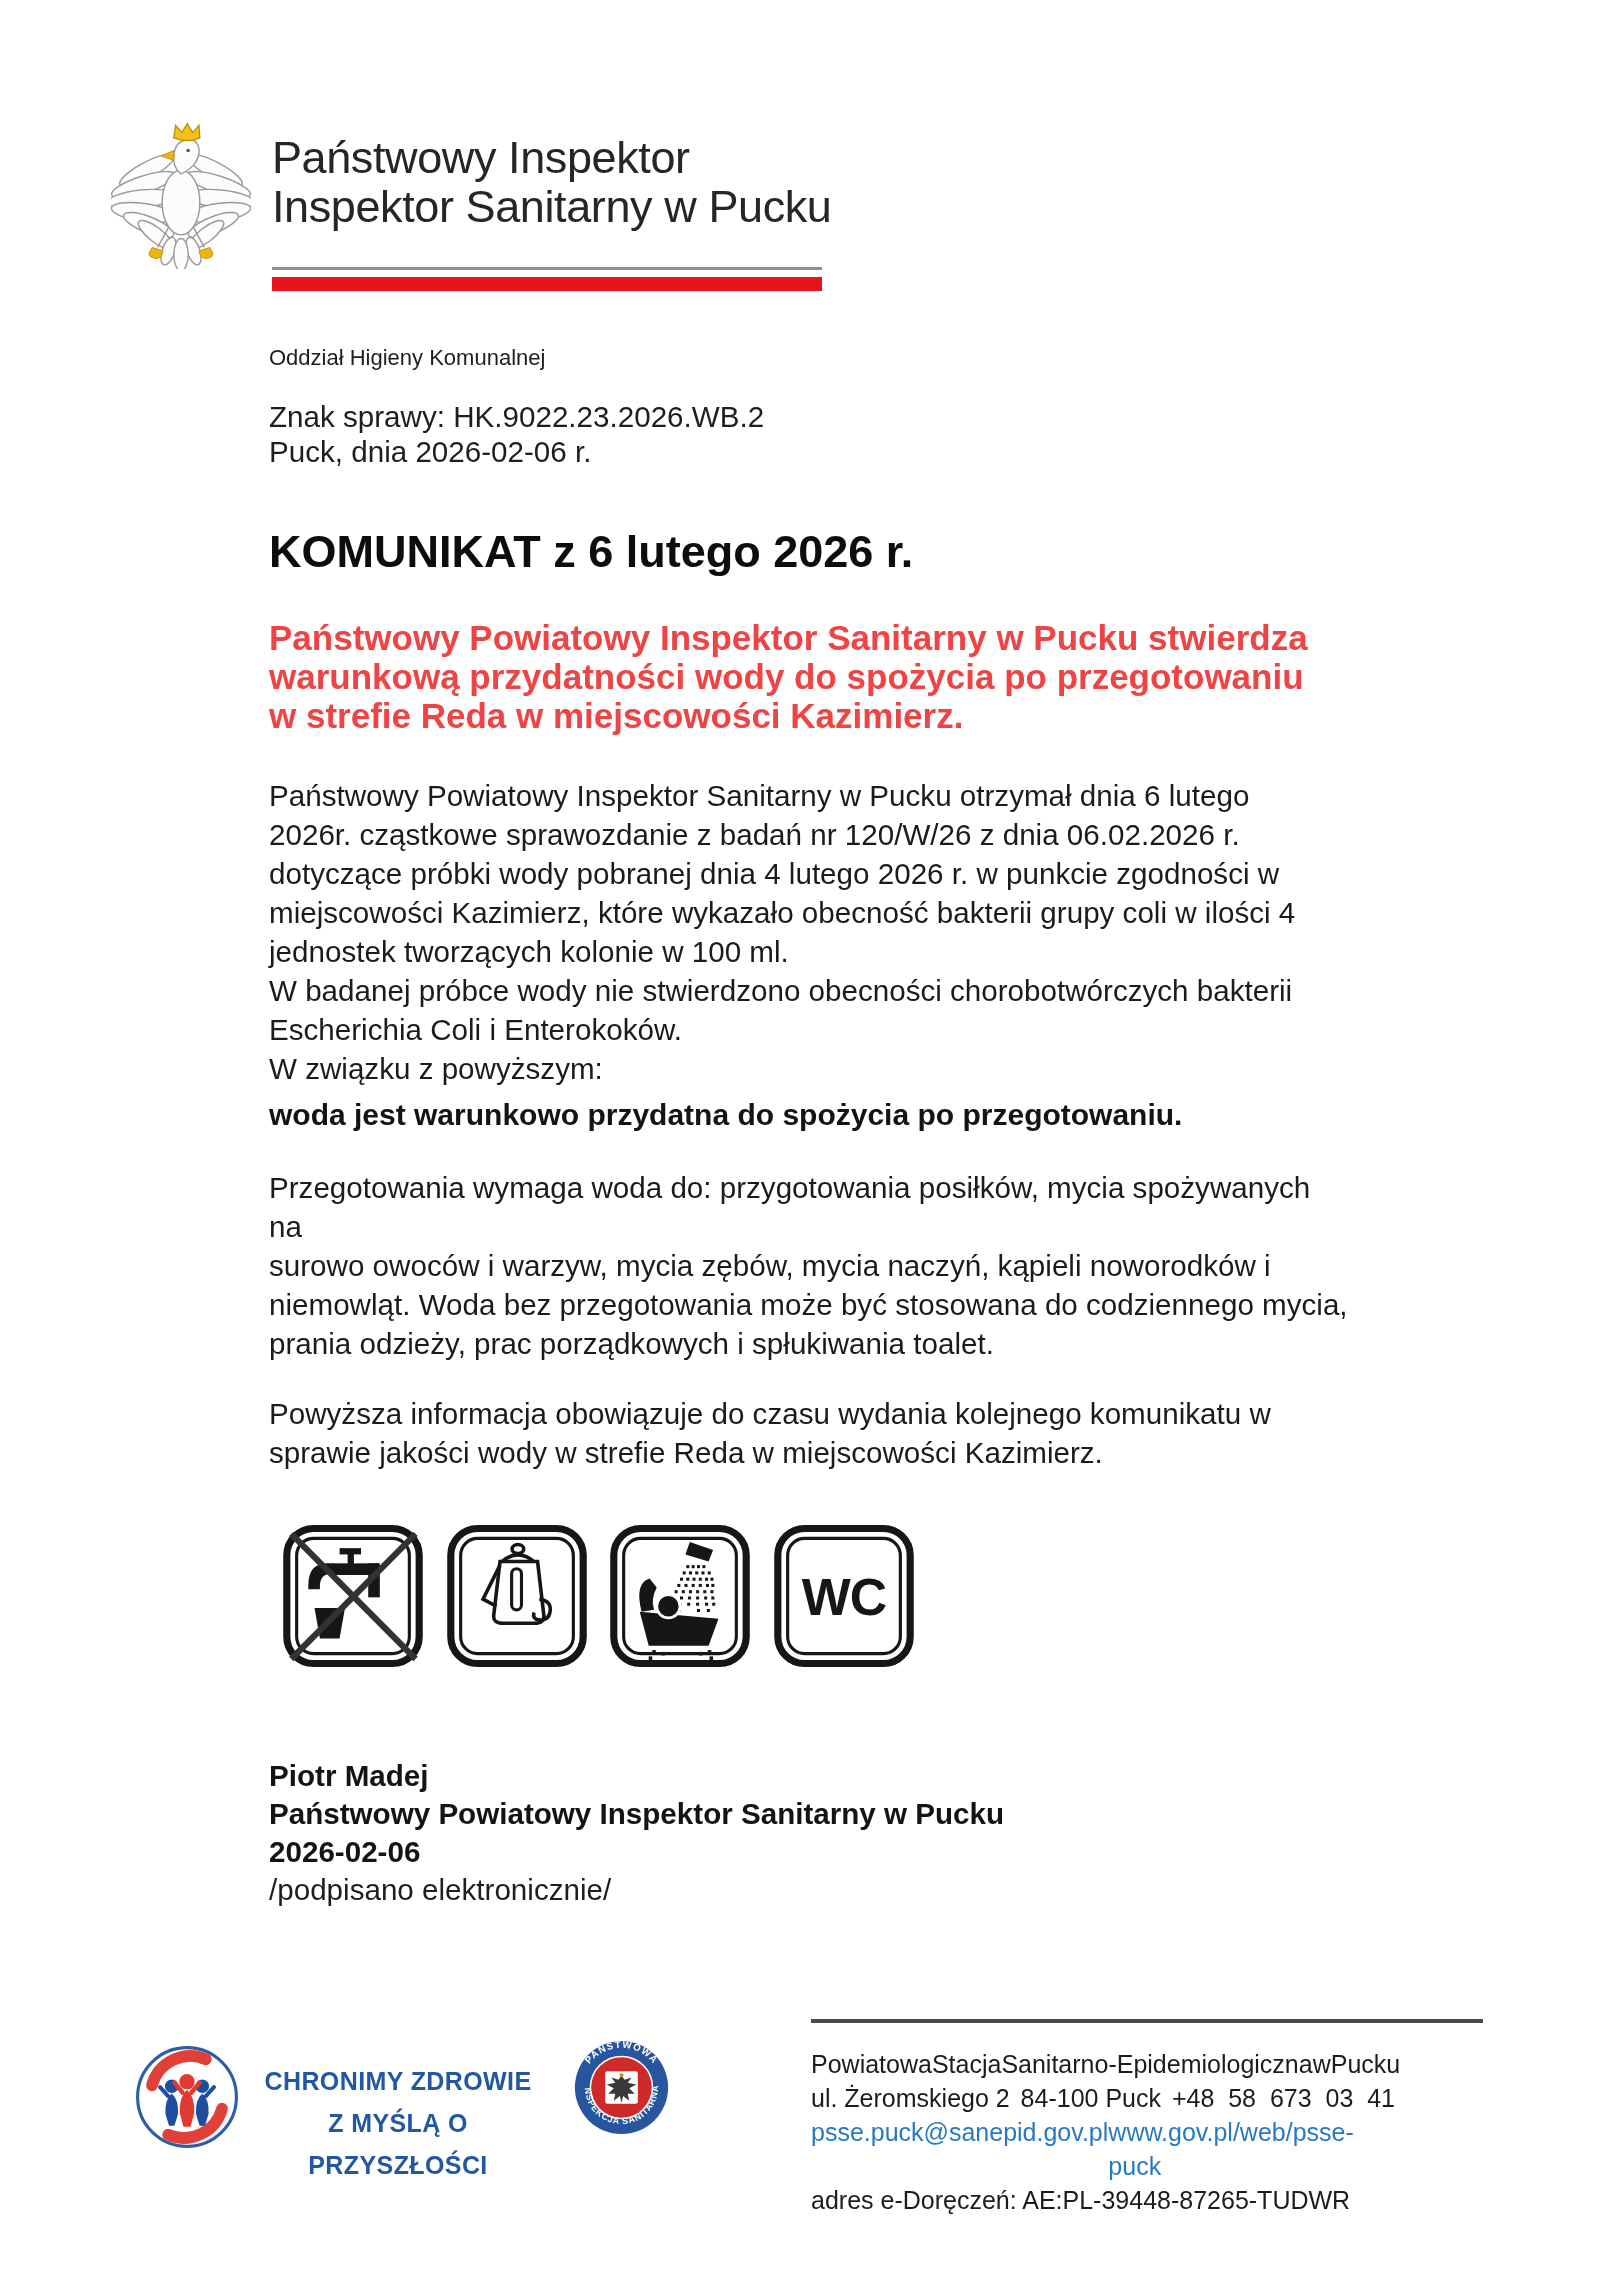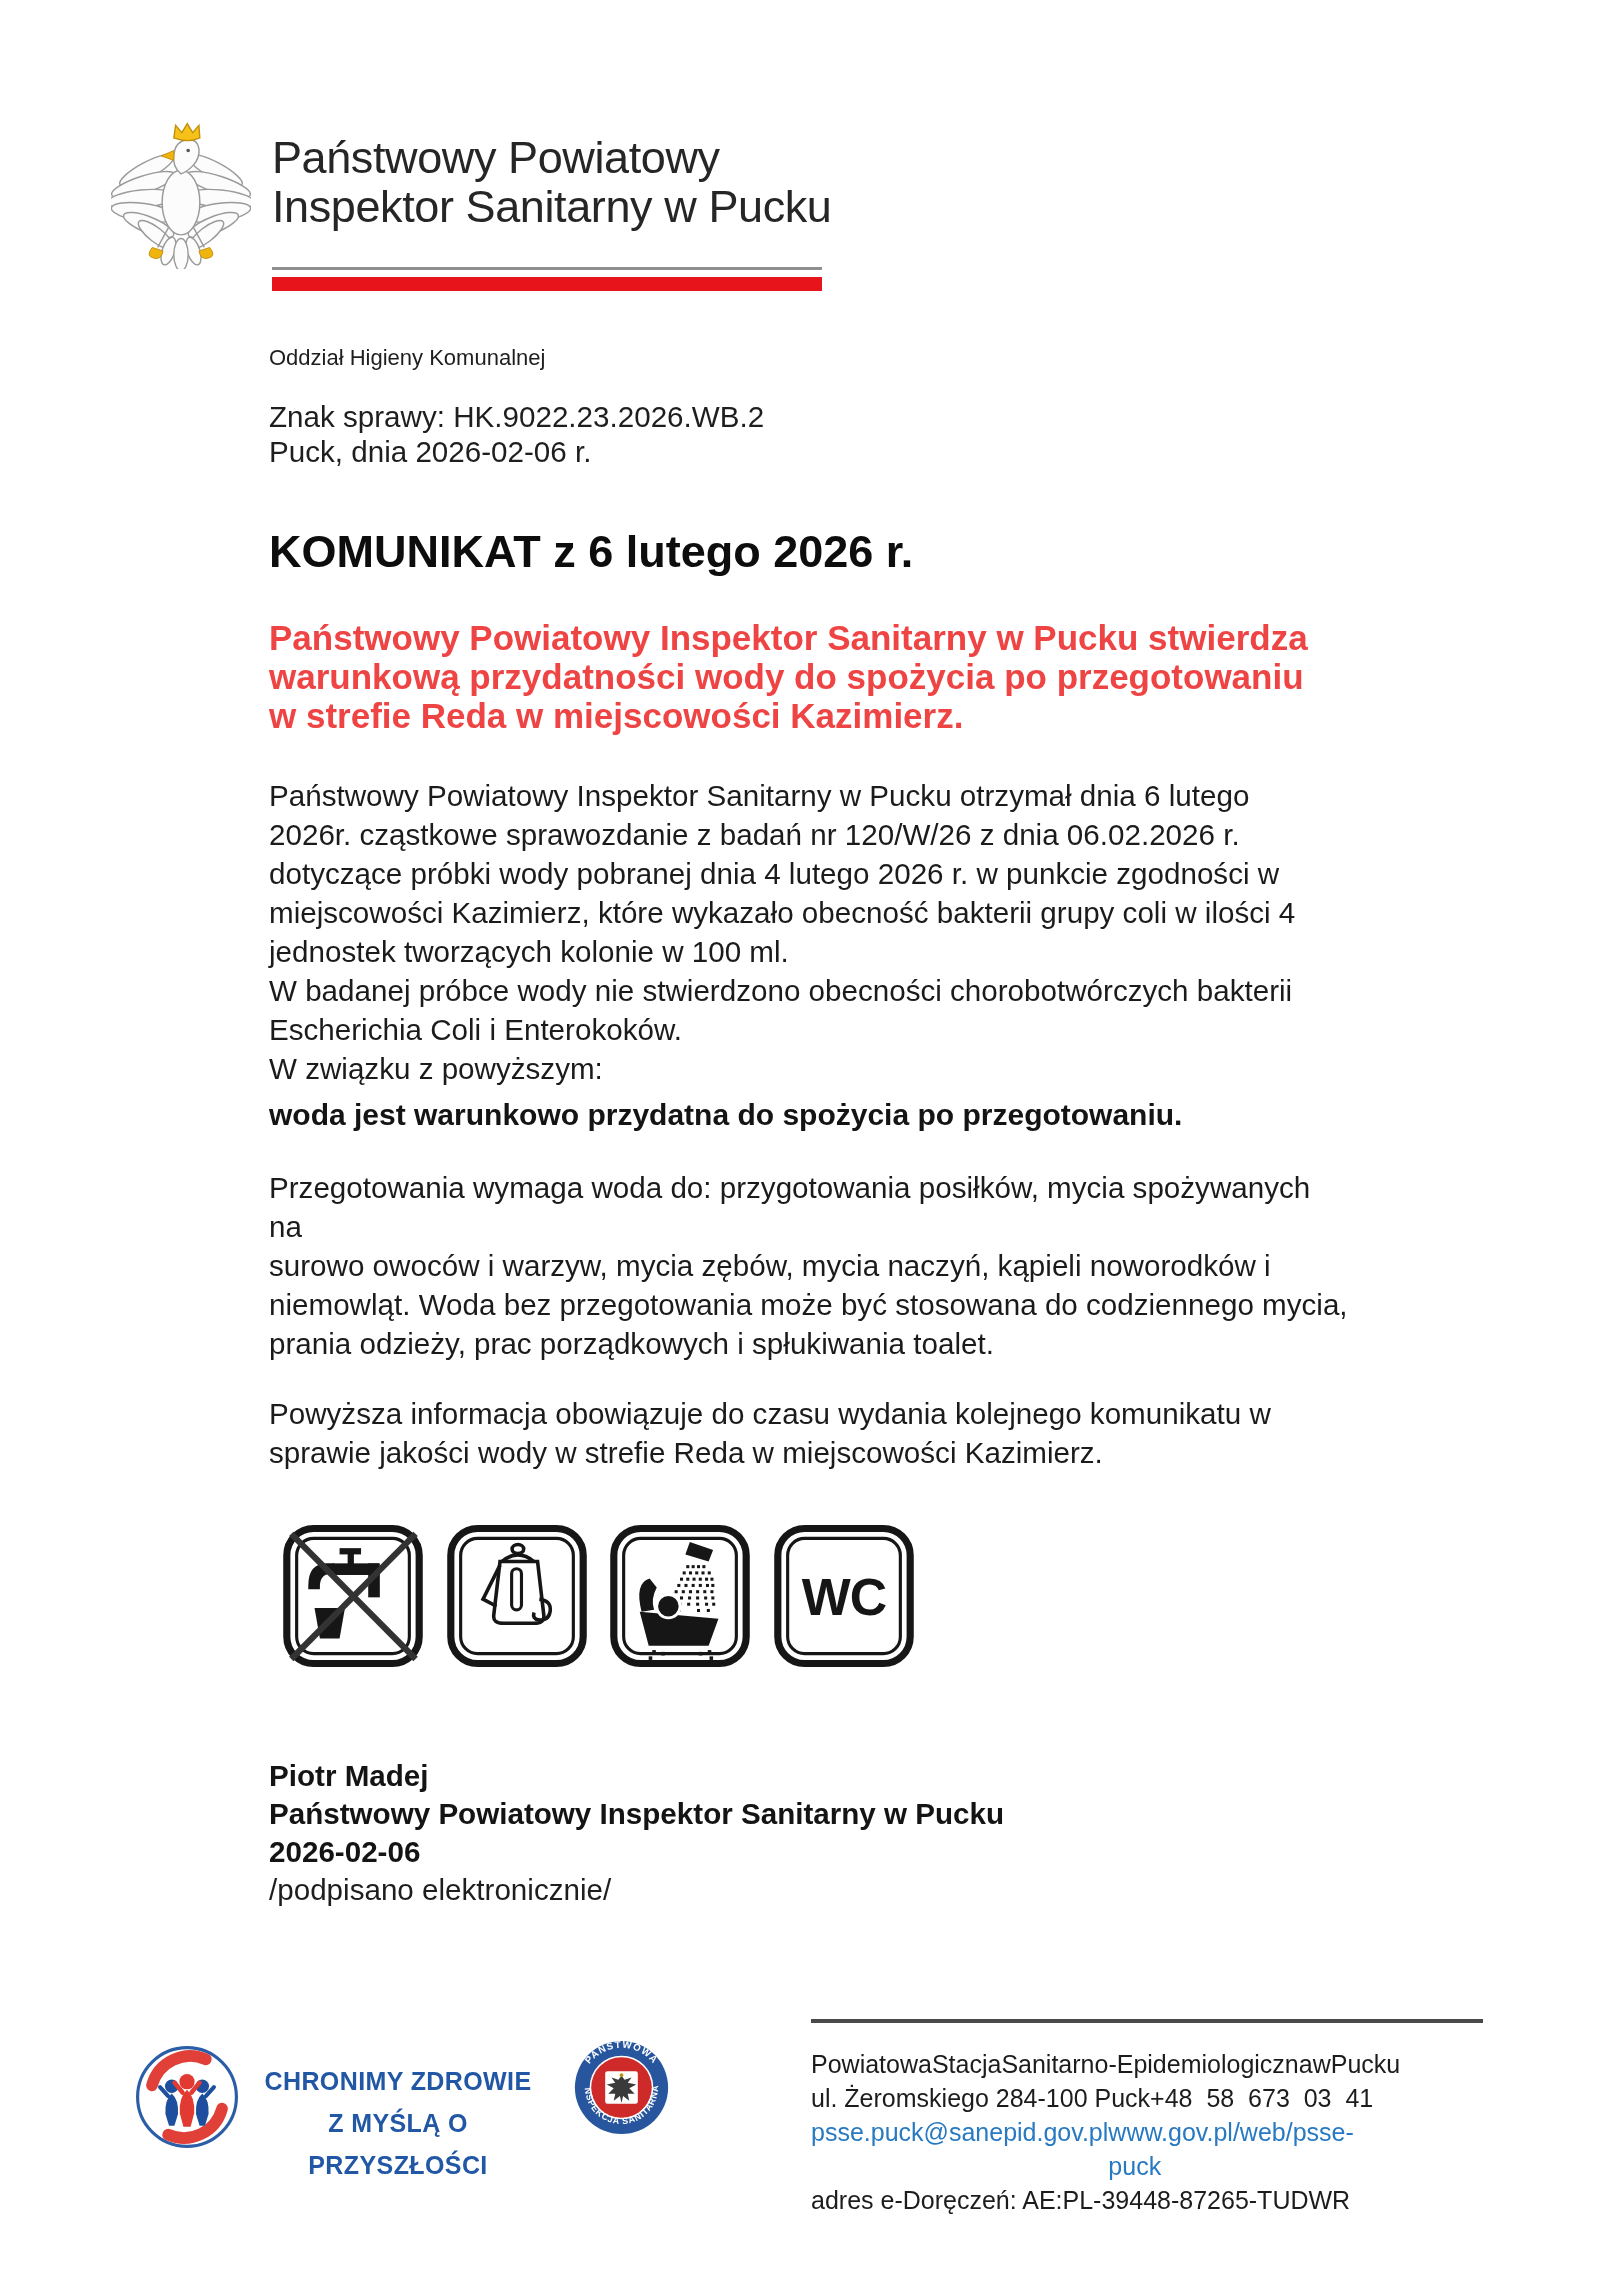--- a/index.html
+++ b/index.html
@@ -30,21 +30,21 @@
   
   .signature{position:absolute;left:269px;top:1757px;font-size:29.6px;line-height:38px;}
   .signature .b{font-weight:bold;color:#141414;}
   
   .f-logo{position:absolute;left:134px;top:2044px;width:106px;height:106px;}
   .slogan{position:absolute;left:244px;top:2060px;width:308px;text-align:center;
           font-size:25px;font-weight:bold;line-height:42px;color:#2157a4;letter-spacing:0.4px;}
   .f-badge{position:absolute;left:571px;top:2037px;width:101px;height:101px;}
   .f-rule{position:absolute;left:811px;top:2019px;width:672px;height:3.6px;background:#4a4a4a;}
   .contact{position:absolute;left:811px;top:2047px;width:584px;font-size:25px;line-height:34px;color:#1c1c1c;}
-  .c-line{display:flex;}
+  .c-line{display:flex;justify-content:space-between;}
   .c-line span{white-space:pre;}
   .c-links{color:#2779c2;}
   .c-links a{color:#2779c2;text-decoration:none;}
   .c-last{display:block;}
 </style>
 </head>
 <body>
 
 <div class="page">
 
@@ -71,21 +71,21 @@
       <path d="M78,60 Q68,52 70,38 Q72,24 84,22 Q96,20 98,32 Q99,42 92,50 Q86,57 78,60 Z"></path>
     </g>
     <path d="M70,34 L56,40 L70,45 Z" fill="#f0b40f" stroke="#c08f0c" stroke-width="1"></path>
     <path d="M70,20 L72,6 L79,14 L85,4 L91,14 L98,6 L99,20 Q86,26 70,20 Z" fill="#f6c21a" stroke="#c08f0c" stroke-width="1.5"></path>
     <circle cx="86" cy="34" r="2" fill="#555"></circle>
     <path d="M46,142 q-8,10 2,12 q8,2 10,-8 z" fill="#f0b40f" stroke="#c08f0c"></path>
     <path d="M110,142 q8,10 -2,12 q-8,2 -10,-8 z" fill="#f0b40f" stroke="#c08f0c"></path>
   </svg>
 
   <div class="org-title">
-    <div>Państwowy Powiatowy</div>
+    <div>Państwowy Inspektor</div>
     <div>Inspektor Sanitarny w Pucku</div>
   </div>
   <div class="rule-gray"></div>
   <div class="rule-red"></div>
 
   <div class="dept">Oddział Higieny Komunalnej</div>
   <div class="case-block"><span>Znak sprawy: HK.9022.23.2026.WB.2</span>
 <span>Puck, dnia 2026-02-06 r.</span></div>
 
   <h1 class="doc-title">KOMUNIKAT z 6 lutego 2026 r.</h1>

